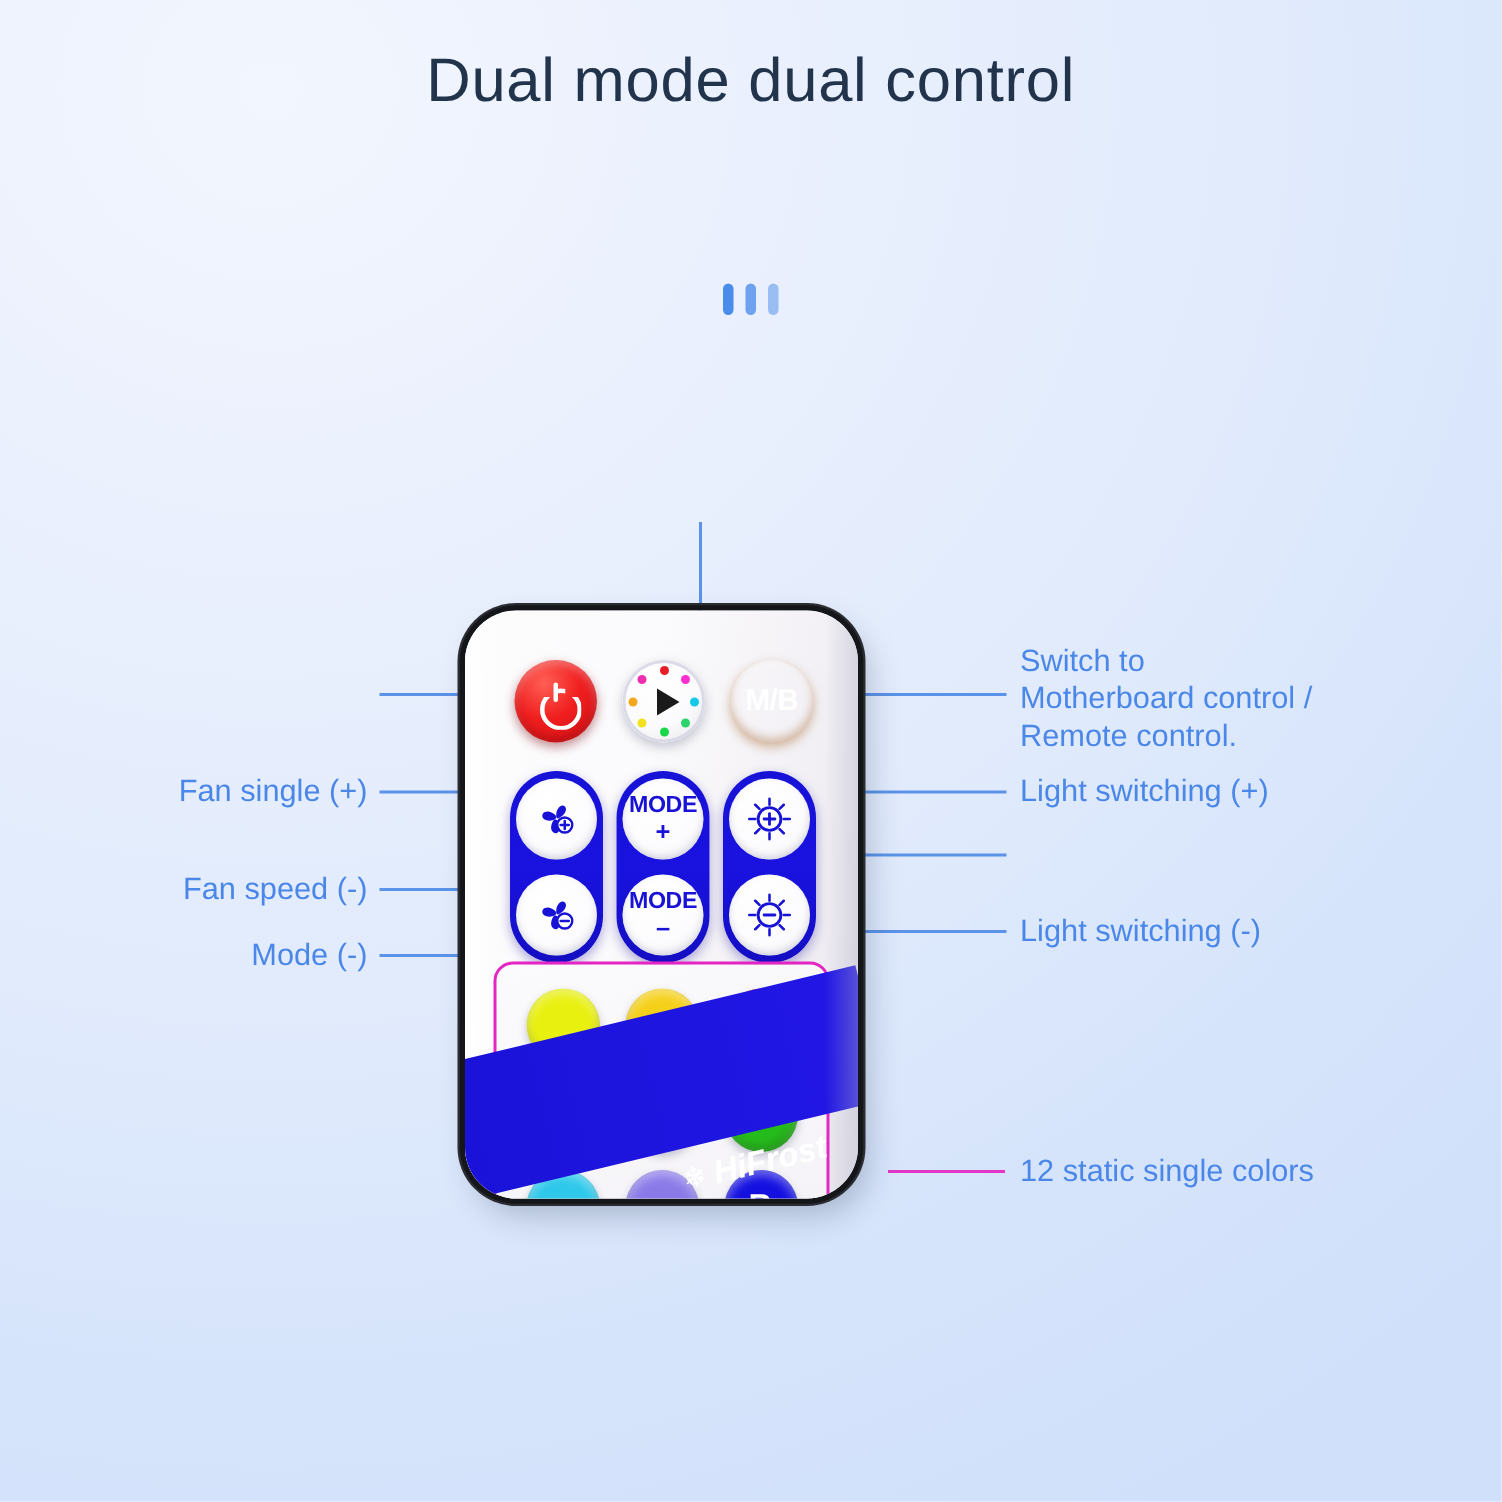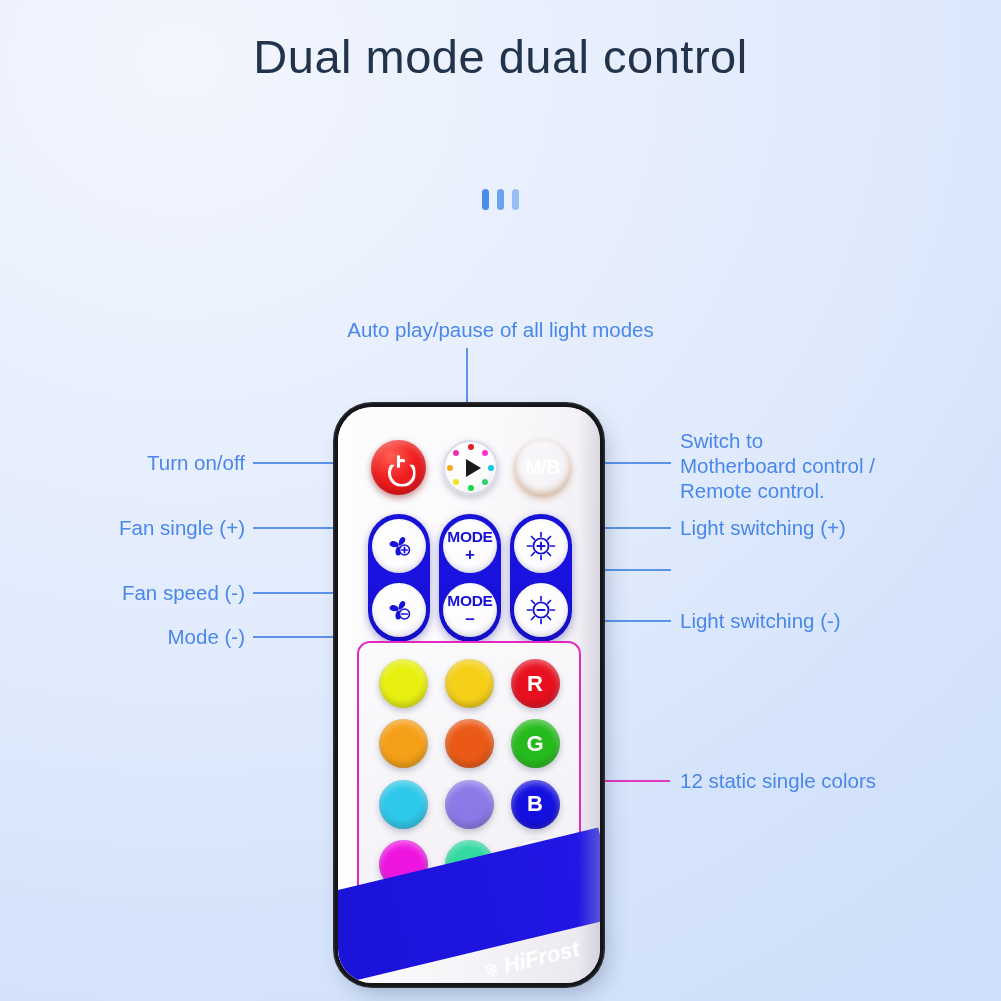--- a/index.html
+++ b/index.html
@@ -11,21 +11,21 @@
   #stage{
     position:relative;width:1001px;height:1001px;
     background:
       radial-gradient(120% 110% at 18% 6%, #f2f6fe 0%, #eaf0fd 28%, #e1ebfc 55%, #d6e4fb 78%, #d0e0fa 100%);
   }
 
   
   .headline{
     position:absolute;left:0;right:0;text-align:center;
     color:#22344c;font-weight:300;letter-spacing:.5px;
-    font-size:47px;line-height:1.0;white-space:nowrap;
+    font-size:41px;line-height:1.0;white-space:nowrap;
   }
   #hl1{top:33px;}
   #hl2{top:113px;}
 
   .dots{position:absolute;top:189px;left:0;right:0;display:flex;justify-content:center;gap:8px;}
   .dots i{display:block;width:7px;height:21px;border-radius:4px;background:#4a8cea;}
   .dots i:nth-child(2){opacity:.78;}
   .dots i:nth-child(3){opacity:.5;}
 
   
@@ -37,21 +37,21 @@
   .lbl.l{text-align:left;}
 
   
   .ln{position:absolute;background:#5b93e8;}
   .ln.h{height:2px;}
   .ln.v{width:2px;}
   .ln.pink{background:#e236c6;}
 
   
   #remote{
-    position:absolute;left:338px;top:407px;width:262px;height:576px;
+    position:absolute;left:310px;top:407px;width:262px;height:392px;
     border-radius:34px;
     background:linear-gradient(100deg,#fdfcfd 0%,#fbfafc 40%,#f3f1f5 72%,#e9e6ee 100%);
     box-shadow:
       0 0 0 3.5px #15161a,
       0 0 0 5px #2b2d33,
       6px 10px 22px rgba(30,45,80,.28);
     overflow:hidden;
   }
   
   #remote:before{
@@ -161,24 +161,22 @@
 
 <div id="stage">
 
   <div class="headline" id="hl1">Dual mode dual control</div>
   <div class="dots">
     <i></i>
     <i></i>
     <i></i>
   </div>
 
-  <div class="lbl" style="left:0;right:0;top:317px;text-align:center;">Auto play/pause of all light modes</div>
   <div class="ln v" style="left:466px;top:348px;height:86px;"></div>
 
-  <div class="lbl r" style="left:40px;width:205px;top:450px;">Turn on/off</div>
   <div class="ln h" style="left:253px;top:462px;width:104px;"></div>
 
   <div class="lbl r" style="left:20px;width:225px;top:515px;">Fan single (+)</div>
   <div class="ln h" style="left:253px;top:527px;width:110px;"></div>
 
   <div class="lbl r" style="left:20px;width:225px;top:580px;">Fan speed (-)</div>
   <div class="ln h" style="left:253px;top:592px;width:110px;"></div>
 
   <div class="lbl r" style="left:45px;width:200px;top:624px;">Mode (-)</div>
   <div class="ln h" style="left:253px;top:636px;width:215px;"></div>

